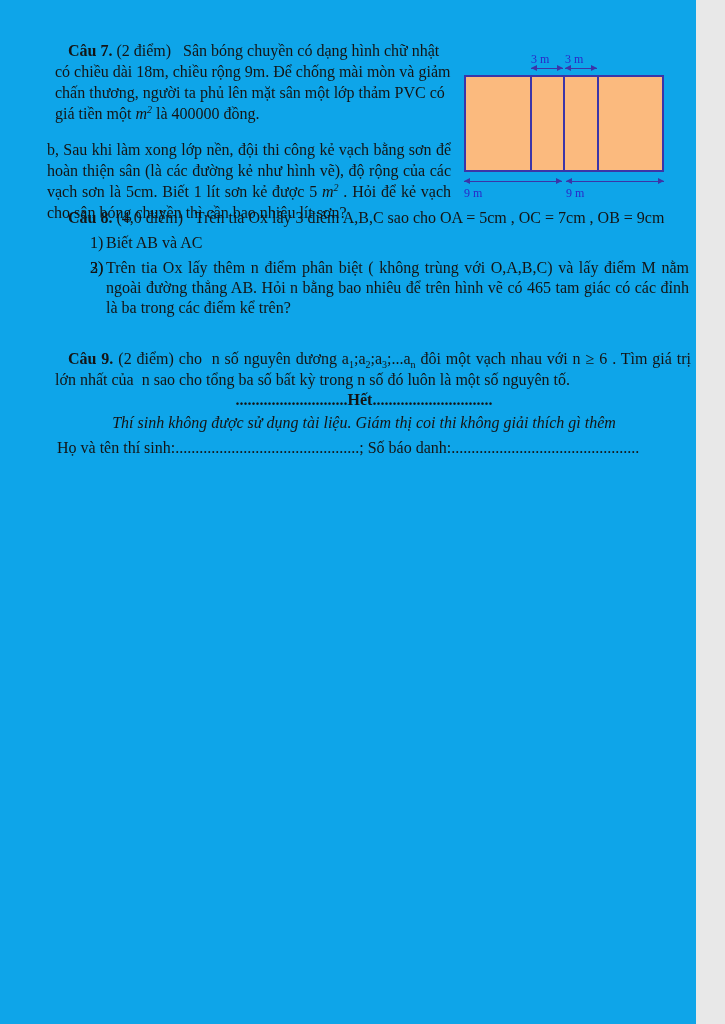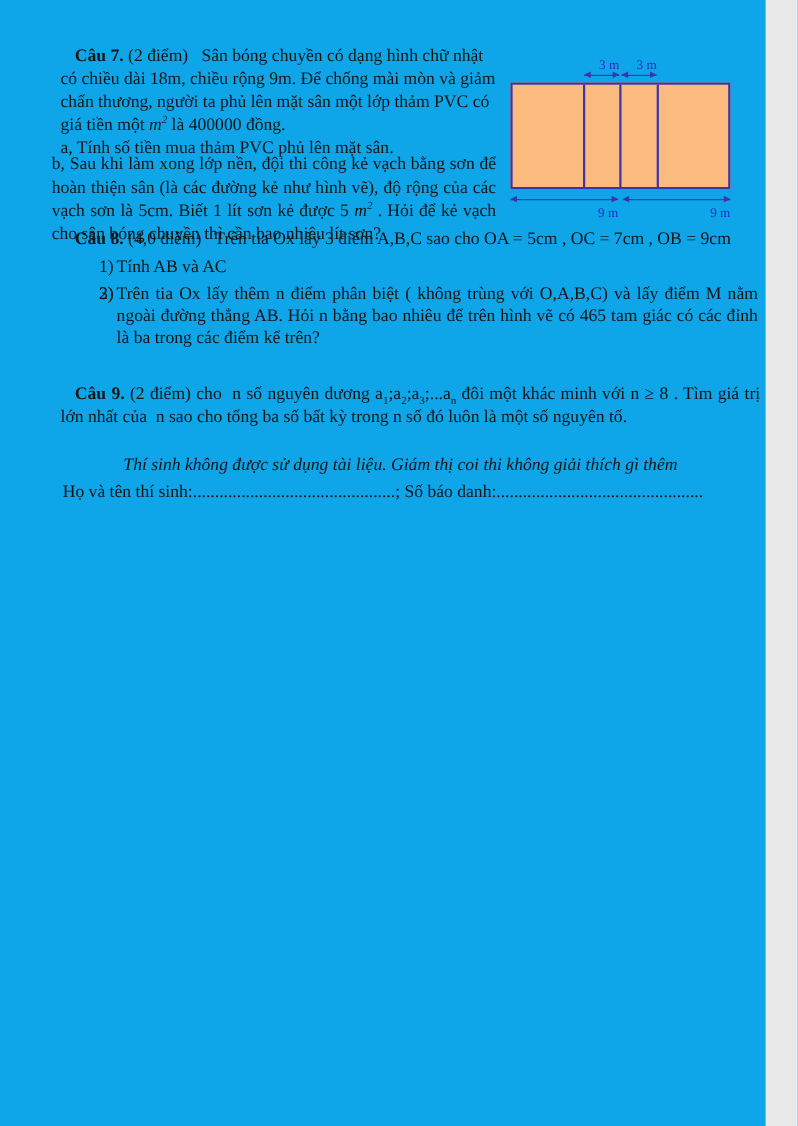--- a/index.html
+++ b/index.html
@@ -38,42 +38,41 @@
   .ah{position:absolute;width:0;height:0;top:-4px;
       border-top:3px solid transparent;border-bottom:3px solid transparent;display:block;}
   .ah-l{left:0;border-right:6px solid var(--fig-line);}
   .ah-r{right:0;border-left:6px solid var(--fig-line);}
   .ta1{left:67px;top:18px;width:32px;}
   .ta2{left:101px;top:18px;width:32px;}
   .ba1{left:0;top:131px;width:98px;}
   .ba2{left:102px;top:131px;width:98px;}
   .dim-label{
     position:absolute;font-size:12px;line-height:13px;
-    color:var(--fig-label);text-align:right;
+    color:var(--fig-label);text-align:left;
   }
   .tl{left:67px;top:3px;width:32px;}
   .tr{left:101px;top:3px;width:32px;}
   .bl{left:0;top:137px;width:98px;}
   .br{left:102px;top:137px;width:98px;}
   
   .li{position:relative;margin-left:35px;padding-left:16px;line-height:20px;margin-top:5px;}
   .li .num{position:absolute;left:0;top:0;}
   
   .center{text-align:center;}
 </style>
 </head>
 <body>
 
 <div class="page">
 
   <div class="abs indent" style="left:55px;top:40px;width:402px;">
     <span class="bold">Câu 7.</span>
     <span>(2 điểm)&nbsp;&nbsp;</span><span> Sân bóng chuyền có dạng hình chữ nhật có chiều dài 18m, chiều rộng 9m. Để chống mài mòn và giảm chấn thương, người ta phủ lên mặt sân một lớp thảm PVC có giá tiền một </span><span class="mt it"><span>m</span><sup>2</sup></span><span> là 400000 đồng.</span>
   </div>
-  <div class="abs" style="left:55px;top:124px;width:402px;">a, Tính số tiền mua thảm PVC phủ lên mặt sân.</div>
 
   <div class="abs just" style="left:47px;top:139px;width:404px;">
     <span>b, Sau khi làm xong lớp nền, đội thi công kẻ vạch bằng sơn để hoàn thiện sân (là các đường kẻ như hình vẽ), độ rộng của các vạch sơn là 5cm. Biết 1 lít sơn kẻ được 5 </span><span class="mt it"><span>m</span><sup>2</sup></span><span> . Hỏi để kẻ vạch cho sân bóng chuyền thì cần bao nhiêu lít sơn?</span>
   </div>
 
   <div class="abs figure" style="left:464px;top:50px;">
     <div class="dim-label tl">3 m</div>
     <div class="dim-label tr">3 m</div>
 
     <div class="arrow ta1">
@@ -104,32 +103,33 @@
     <div class="dim-label br">9 m</div>
   </div>
 
   <div class="abs" style="left:55px;top:207px;width:634px;">
     <div class="indent">
       <span class="bold">Câu 8.</span>
       <span>(4,0 điểm)&nbsp;&nbsp;</span><span> Trên tia </span><span class="mt">Ox</span><span> lấy 3 điểm </span><span class="mt">A,B,C</span><span> sao cho </span><span class="mt">OA = 5cm</span><span> , </span><span class="mt">OC = 7cm</span><span> , </span><span class="mt">OB = 9cm</span>
     </div>
     <div class="li">
       <span class="num">1)</span>
-      <span>Tính AB và AC</span>
+      <span>Biết AB và AC</span>
     </div>
     <div class="li">
       <span class="num">2)</span>
     </div>
     <div class="li just" style="width:583px;">
       <span class="num">3)</span>
       <span>Trên tia Ox lấy thêm n điểm phân biệt ( không trùng với O,A,B,C) và lấy điểm M nằm ngoài đường thẳng AB. Hỏi n bằng bao nhiêu để trên hình vẽ có 465 tam giác có các đỉnh là ba trong các điểm kể trên?</span>
     </div>
   </div>
 
   <div class="abs indent just" style="left:55px;top:348px;width:636px;">
     <span class="bold">Câu 9.</span>
-    <span>(2 điểm) cho&nbsp; n số nguyên dương </span><span class="mt"><span>a</span><sub>1</sub><span>;a</span><sub>2</sub><span>;a</span><sub>3</sub><span>;...a</span><sub>n</sub></span><span> đôi một khác minh với </span><span class="mt">n ≥ 8</span><span> . Tìm giá trị lớn nhất của&nbsp; n sao cho tổng ba số bất kỳ trong n số đó luôn là một số nguyên tố.</span>
+    <span>(2 điểm) cho&nbsp; n số nguyên dương </span><span class="mt"><span>a</span><sub>1</sub><span>;a</span><sub>2</sub><span>;a</span><sub>3</sub><span>;...a</span><sub>n</sub></span><span> đôi một vạch nhau với </span><span class="mt">n ≥ 6</span><span> . Tìm giá trị lớn nhất của&nbsp; n sao cho tổng ba số bất kỳ trong n số đó luôn là một số nguyên tố.</span>
   </div>
 
+  <div class="abs center bold" style="left:40px;top:389px;width:648px;">............................Hết..............................</div>
   <div class="abs" style="left:57px;top:437px;width:650px;">Họ và tên thí sinh:..............................................; Số báo danh:...............................................</div>
   <div class="abs center it" style="left:40px;top:412px;width:648px;">Thí sinh không được sử dụng tài liệu. Giám thị coi thi không giải thích gì thêm</div>
 
 </div>
 
 </body></html>

